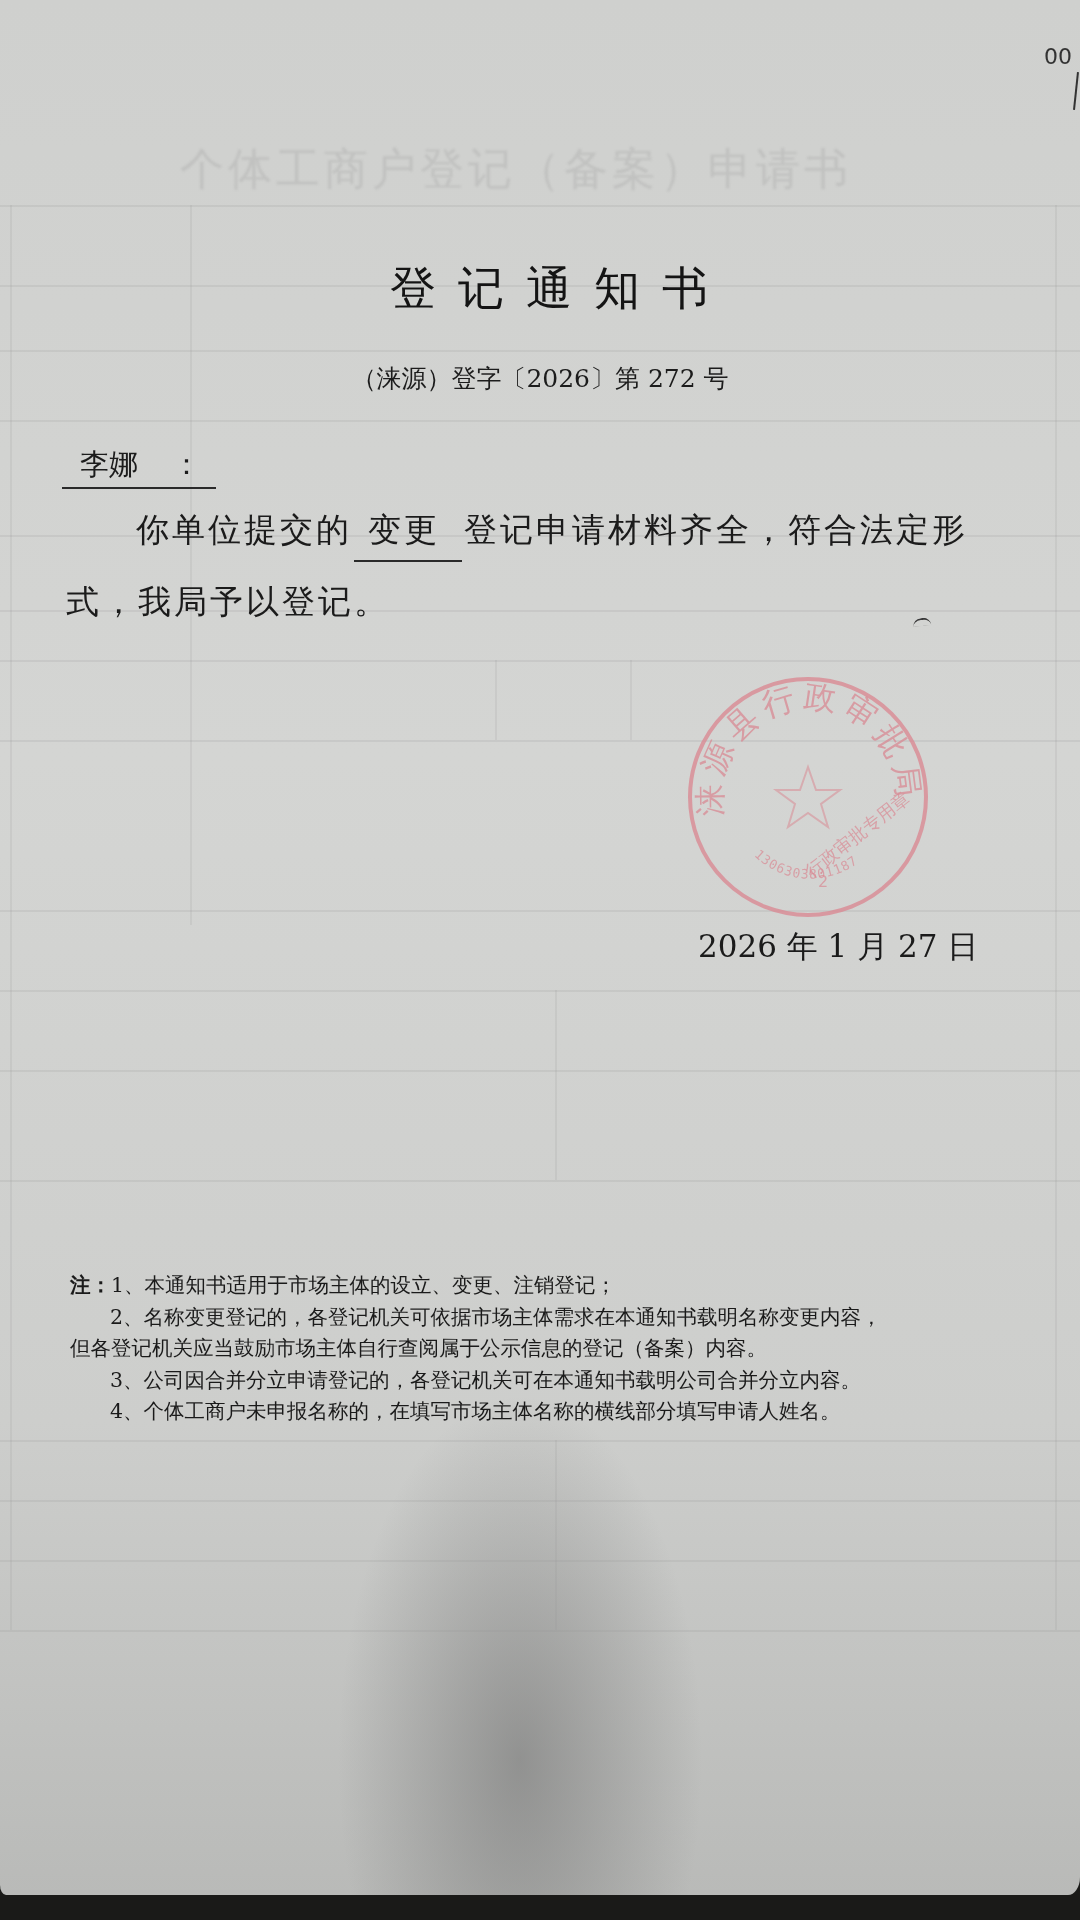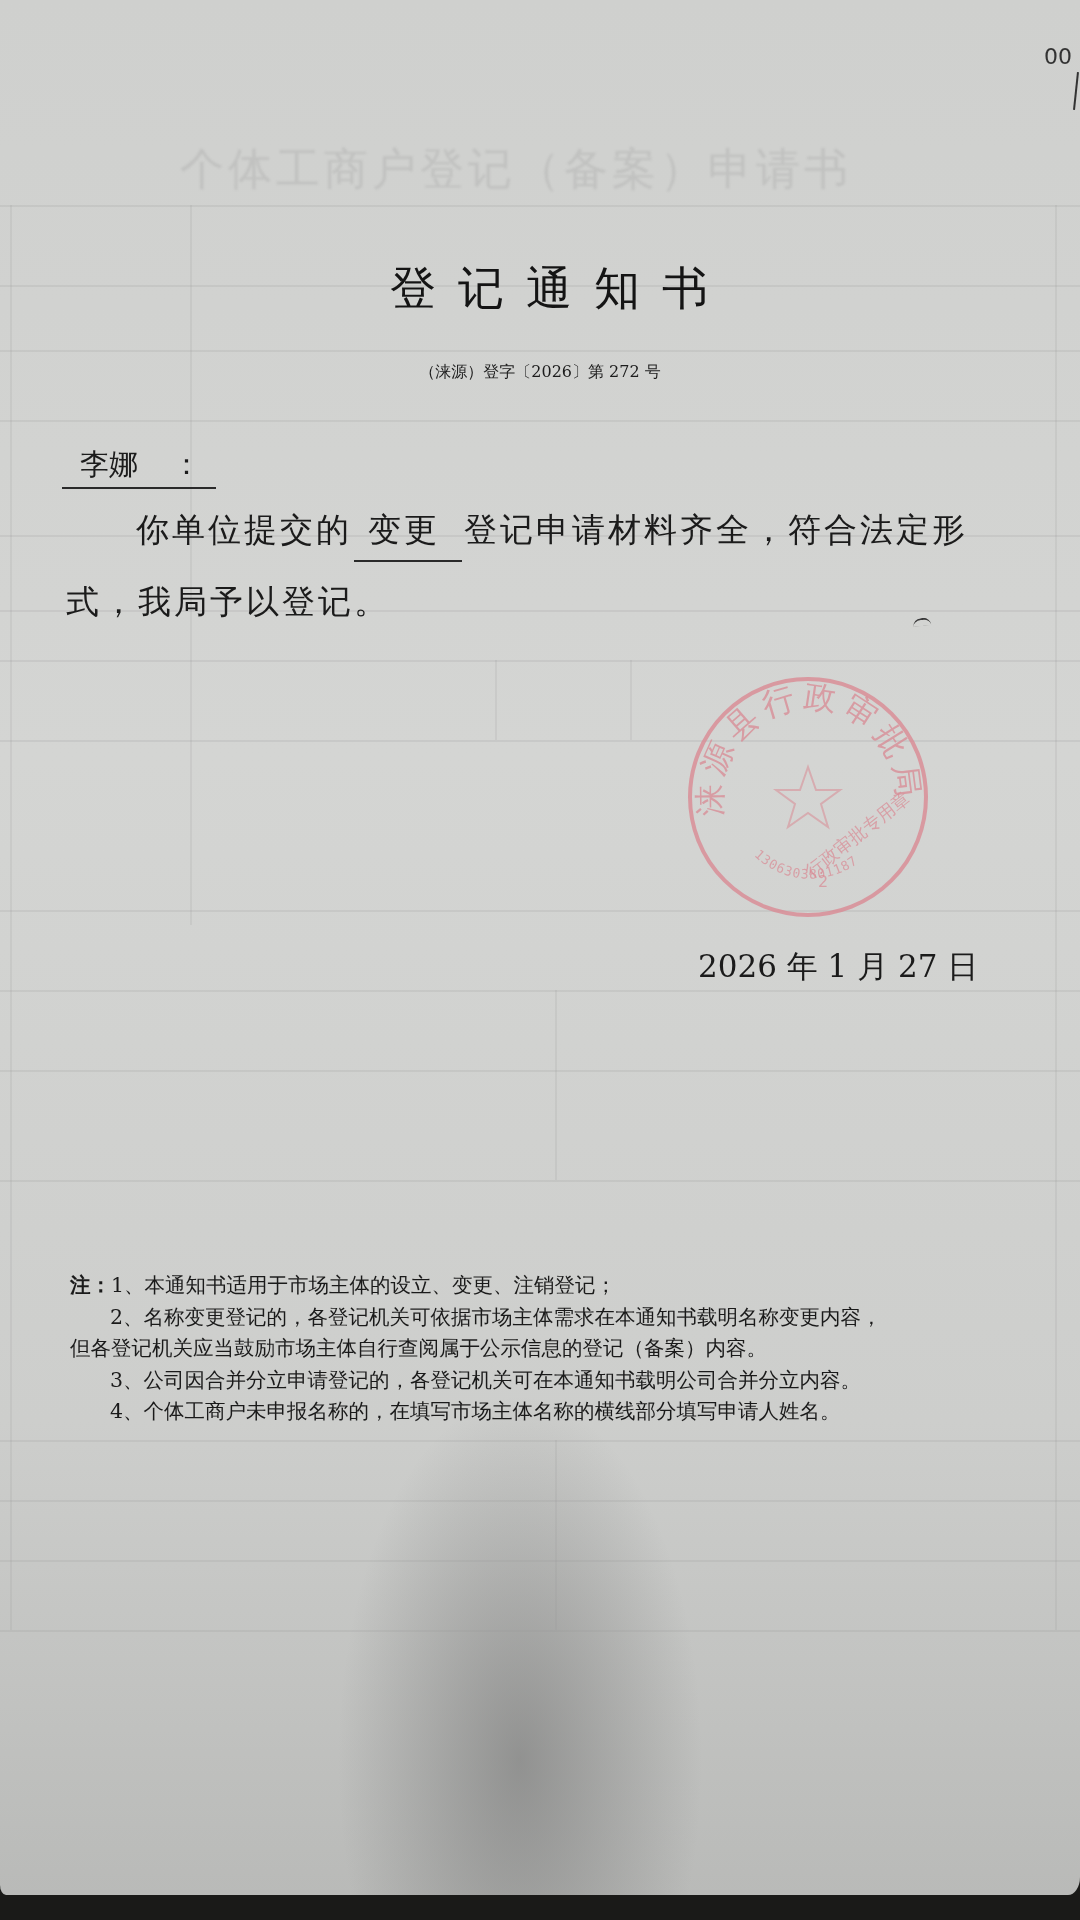--- a/index.html
+++ b/index.html
@@ -25,21 +25,21 @@
     font-family: "DejaVu Sans", sans-serif; letter-spacing: 4px; filter: blur(1.2px);
   }
 
   .title {
     position: absolute; left: 0; width: 1080px; top: 258px; text-align: center;
     font-family: "DejaVu Sans", sans-serif; font-size: 46px; letter-spacing: 22px;
     color: #141414; font-weight: 500; padding-left: 20px;
   }
   .doc-no {
     position: absolute; left: 0; width: 1080px; top: 362px; text-align: center;
-    font-size: 16px; color: #1c1c1c;
+    font-size: 25px; color: #1c1c1c;
   }
   .recipient {
     position: absolute; left: 62px; top: 445px; font-size: 29px; color: #1c1c1c;
     font-family: "DejaVu Sans", sans-serif;
     border-bottom: 2px solid #2a2a2a; padding: 0 12px 2px 18px; width: 124px;
   }
   .recipient .colon { margin-left: 34px; }
   .body-line {
     position: absolute; font-size: 33px; color: #1b1b1b; letter-spacing: 3px;
     font-family: "DejaVu Sans", sans-serif; white-space: nowrap;
@@ -54,21 +54,21 @@
     border-top: 2px solid #3a3a3a; border-radius: 8px 8px 0 0; transform: rotate(-6deg); }
   .corner-mark { position: absolute; left: 1044px; top: 44px; font-size: 22px; color: #333;
     font-family: "DejaVu Sans", sans-serif; }
   .corner-stroke { position: absolute; left: 1075px; top: 72px; width: 2px; height: 38px; background: #333; transform: rotate(6deg); }
 
   .seal-label {
     position: absolute; left: 683px; top: 786px; font-size: 29px; color: #1b1b1b;
     font-family: "DejaVu Sans", sans-serif; letter-spacing: 1px;
   }
   .date {
-    position: absolute; left: 698px; top: 946px; font-size: 31px; color: #1b1b1b;
+    position: absolute; left: 698px; top: 926px; font-size: 31px; color: #1b1b1b;
   }
   .seal {
     position: absolute; left: 683px; top: 672px; width: 250px; height: 250px;
     pointer-events: none;
   }
 
   .notes {
     position: absolute; left: 70px; top: 1270px; width: 990px; font-size: 20.5px; color: #1a1a1a;
     line-height: 31.5px; font-family: "DejaVu Serif", serif;
   }

